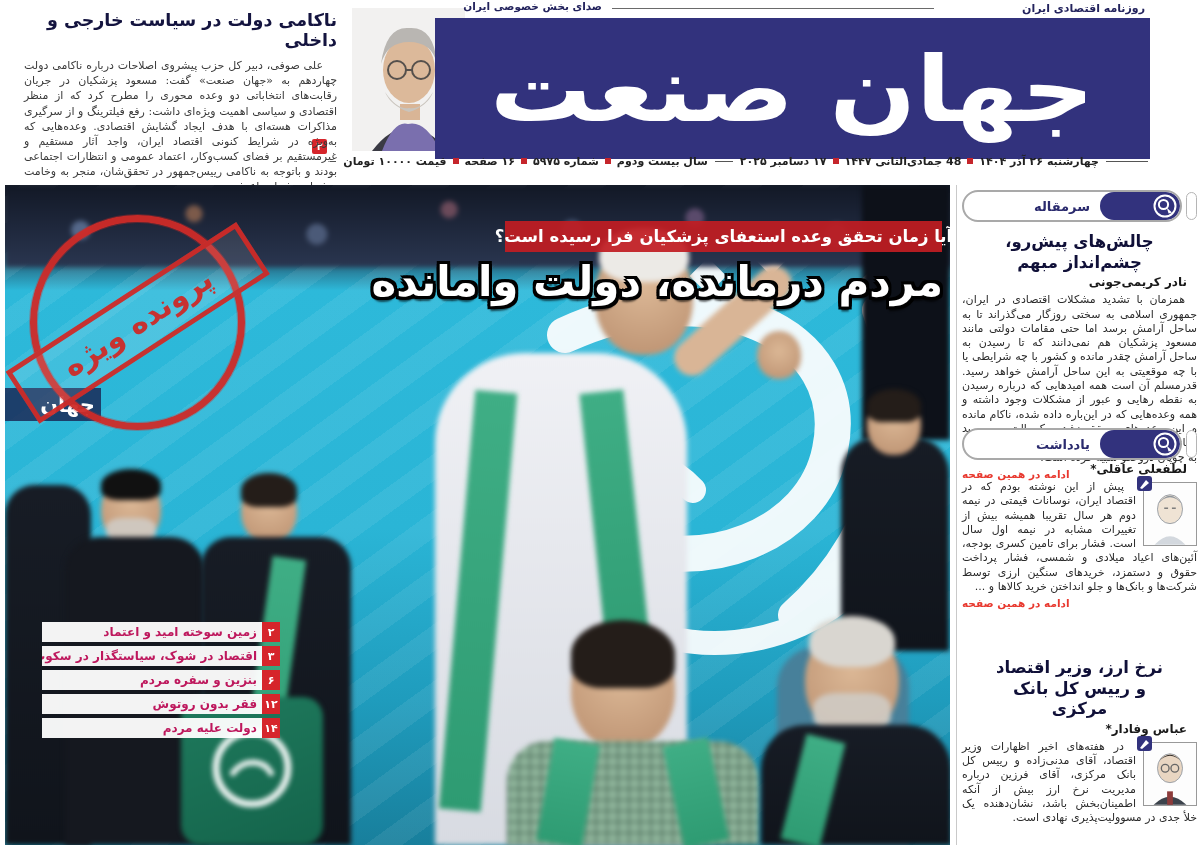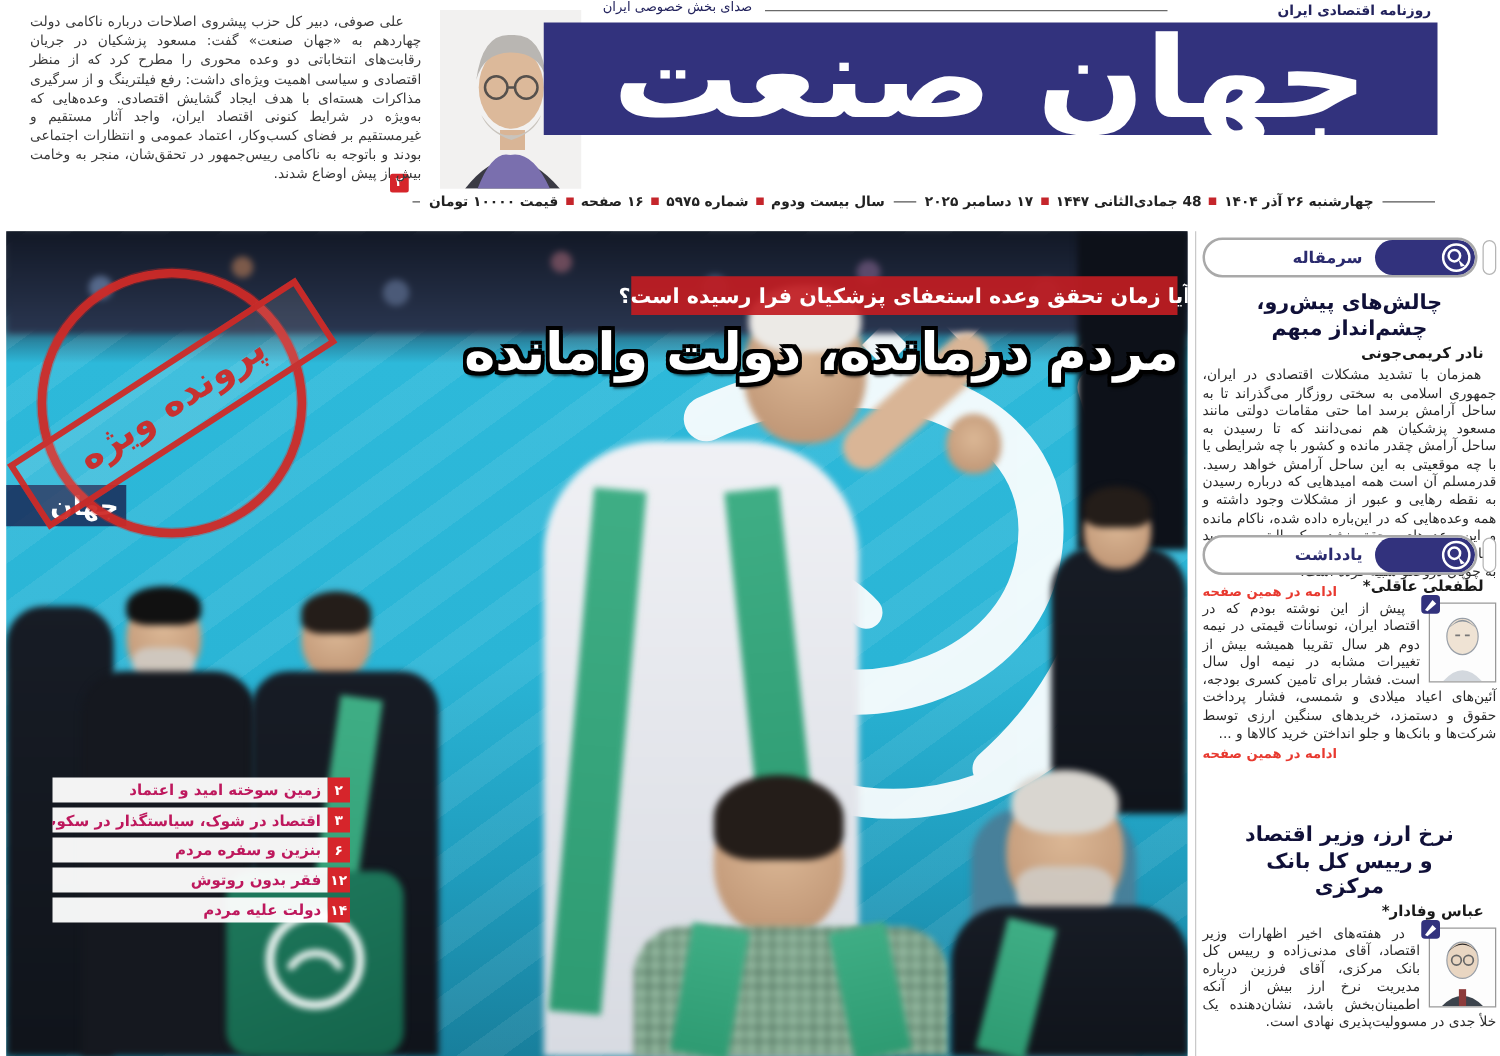--- a/index.html
+++ b/index.html
@@ -10,25 +10,25 @@
   .top-article{position:absolute;right:735px;left:24px;top:6px;height:160px;direction:rtl;}
   .portrait{position:absolute;left:300px;right:0;width:113px;height:143px;top:2px;background:#f4f4f4;overflow:hidden;}
   .portrait svg{width:100%;height:100%;display:block;}
   .page-badge{position:absolute;left:288px;top:133px;width:15px;height:15px;background:#d6252b;color:#fff;
     font-size:10px;font-weight:bold;display:flex;align-items:center;justify-content:center;border-radius:2px;}
   .ta-text{position:absolute;right:128px;left:0;top:4px;}
   .ta-headline{margin:0 0 8px;font-size:17.5px;font-weight:bold;color:#14143f;text-align:right;}
   .ta-body{margin:0;font-size:11px;line-height:1.38;color:#3a3a3a;text-align:justify;text-indent:14px;}
 
   
-  .tagline-center{position:absolute;top:0;right:598px;width:120px;font-size:10.5px;font-weight:normal;color:#23235d;
+  .tagline-center{position:absolute;top:0;right:598px;width:120px;font-size:10.5px;font-weight:bold;color:#23235d;
     text-align:center;direction:rtl;white-space:nowrap;}
   .topline{position:absolute;top:8px;left:612px;width:322px;border-top:1.5px solid #6a6a6a;}
   .tagline-right{position:absolute;top:2px;right:55px;font-size:11px;font-weight:bold;color:#23235d;direction:rtl;}
-  .masthead{position:absolute;left:435px;top:18px;width:715px;height:90px;background:#32327d;
+  .masthead{position:absolute;left:435px;top:18px;width:715px;height:141px;background:#32327d;
     display:flex;align-items:center;justify-content:center;overflow:hidden;}
   .masthead span{color:#fff;font-size:86px;font-weight:bold;direction:rtl;transform:scaleX(1.18) scaleY(1.05);
     white-space:nowrap;line-height:1;}
 
   
   .dateline{position:absolute;top:151px;right:52px;left:330px;height:20px;display:flex;direction:rtl;
     align-items:center;gap:7px;font-size:11px;font-weight:bold;color:#222;}
   .dateline .rule{border-top:1.5px solid #555;height:0;}
   .dateline .rule.r1{width:42px;}
   .dateline .rule.r2{width:18px;}
@@ -127,20 +127,21 @@
         <ellipse cx="57" cy="62" rx="26" ry="33" fill="#dcb99a"></ellipse>
         <path d="M29 56 Q34 18 57 20 Q82 18 85 56 Q80 34 57 34 Q35 34 29 56 Z" fill="#b9b6b2"></path>
         <path d="M33 84 Q45 102 57 100 Q70 102 81 84 Q76 98 57 104 Q39 98 33 84 Z" fill="#c9c4bd"></path>
         <circle cx="45" cy="62" r="9" fill="none" stroke="#55504c" stroke-width="2"></circle>
         <circle cx="69" cy="62" r="9" fill="none" stroke="#55504c" stroke-width="2"></circle>
         <line x1="54" y1="62" x2="60" y2="62" stroke="#55504c" stroke-width="2"></line>
       </svg>
     </div>
     <div class="page-badge">۲</div>
     <div class="ta-text">
+      <h2 class="ta-headline">ناکامی دولت در سیاست خارجی و داخلی</h2>
       <p class="ta-body">علی صوفی، دبیر کل حزب پیشروی اصلاحات درباره ناکامی دولت چهاردهم به «جهان صنعت» گفت: مسعود پزشکیان در جریان رقابت‌های انتخاباتی دو وعده محوری را مطرح کرد که از منظر اقتصادی و سیاسی اهمیت ویژه‌ای داشت: رفع فیلترینگ و از سرگیری مذاکرات هسته‌ای با هدف ایجاد گشایش اقتصادی. وعده‌هایی که به‌ویژه در شرایط کنونی اقتصاد ایران، واجد آثار مستقیم و غیرمستقیم بر فضای کسب‌وکار، اعتماد عمومی و انتظارات اجتماعی بودند و باتوجه به ناکامی رییس‌جمهور در تحقق‌شان، منجر به وخامت بیش از پیش اوضاع شدند.</p>
     </div>
   </section>
 
   <div class="tagline-center">صدای بخش خصوصی ایران</div>
   <div class="topline"></div>
   <div class="tagline-right">روزنامه اقتصادی ایران</div>
   <div class="masthead">
     <span>جهان صنعت</span>
   </div>

